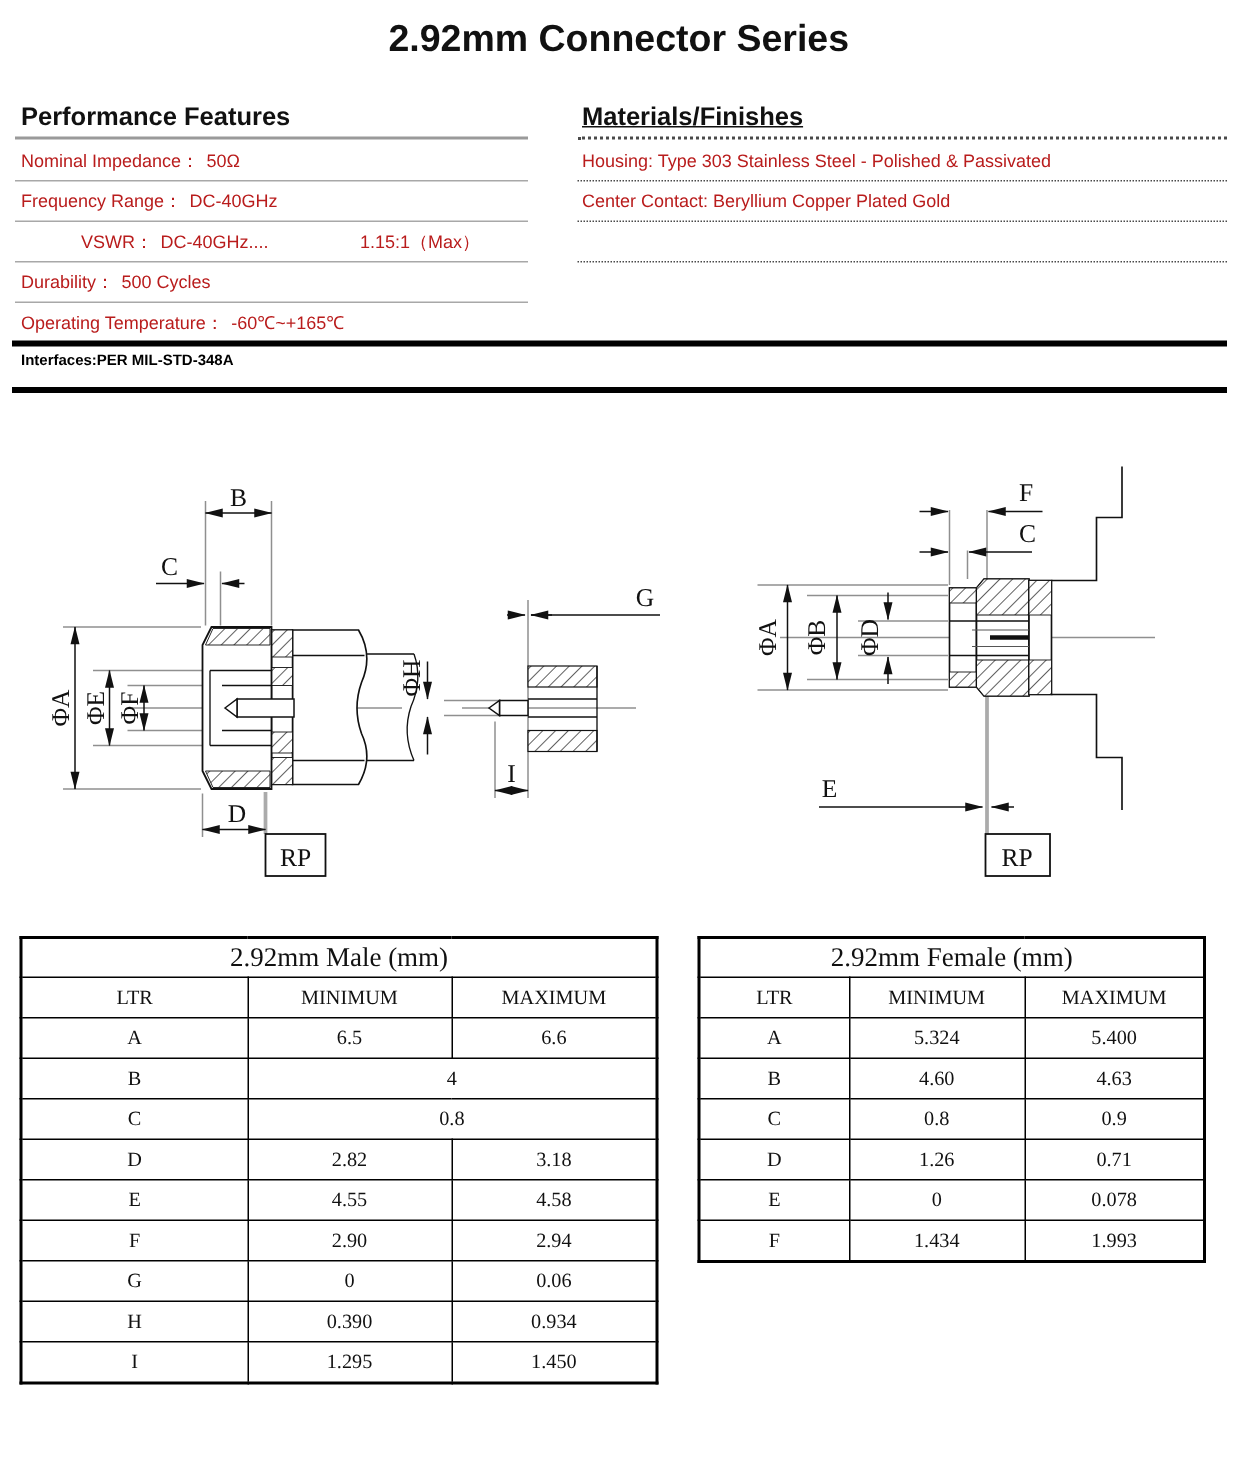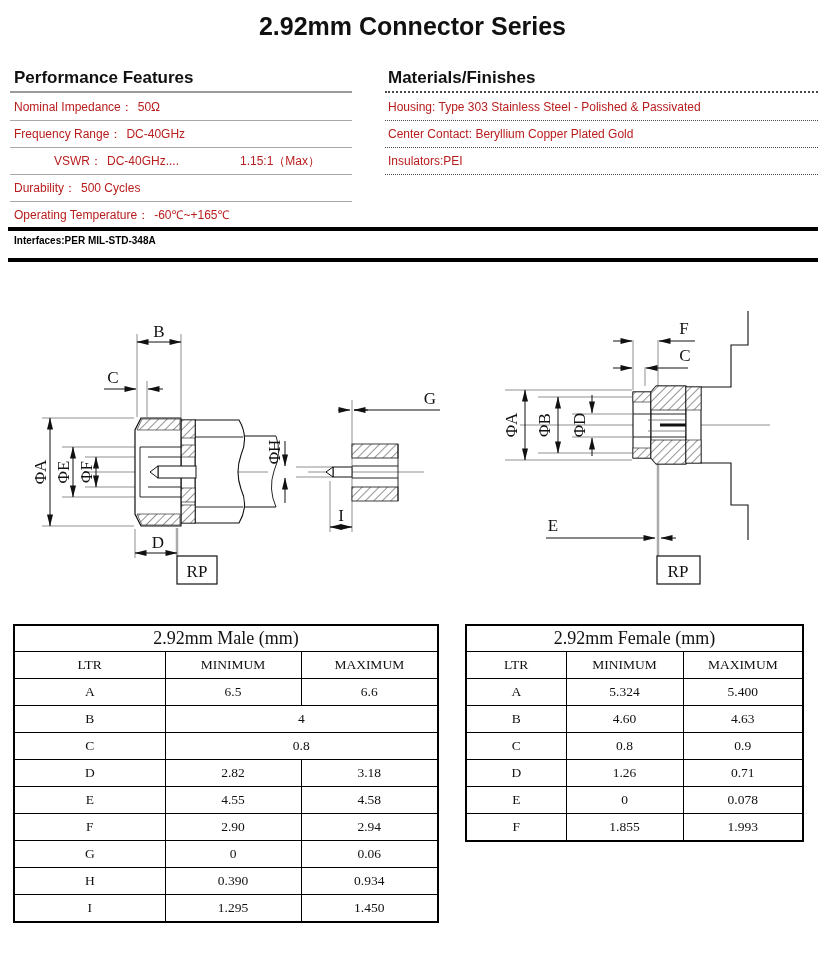--- a/index.html
+++ b/index.html
@@ -53,30 +53,29 @@
 
   <div class="abs feat-row" style="left:14px;top:175px;height:27px;line-height:27px;width:338px;">
     <span>Durability：</span><span class="v">500 Cycles</span>
   </div>
   <div class="abs sep" style="left:10px;top:201px;width:342px;"></div>
 
   <div class="abs feat-row" style="left:14px;top:202px;height:27px;line-height:27px;width:338px;">
     <span>Operating Temperature：</span><span class="v">-60℃~+165℃</span>
   </div>
 
-  <div class="abs col-head" style="left:388px;top:68px;">Materials/Finishes</div>
+  <div class="abs col-head" style="left:388px;top:68px;text-decoration:underline;">Materials/Finishes</div>
   <div class="abs headlined" style="left:385px;top:91px;width:433px;"></div>
 
   <div class="abs feat-row" style="left:388px;top:94px;height:27px;line-height:27px;width:430px;">Housing: Type 303 Stainless Steel - Polished &amp; Passivated</div>
   <div class="abs sepd" style="left:385px;top:120px;width:433px;"></div>
 
   <div class="abs feat-row" style="left:388px;top:121px;height:27px;line-height:27px;width:430px;">Center Contact: Beryllium Copper Plated Gold</div>
   <div class="abs sepd" style="left:385px;top:147px;width:433px;"></div>
 
-  <div class="abs feat-row" style="left:388px;top:148px;height:27px;line-height:27px;width:430px;">Insulators:PEI</div>
   <div class="abs sepd" style="left:385px;top:174px;width:433px;"></div>
 
   <div class="abs bar" style="left:8px;top:227px;width:810px;"></div>
   <div class="abs interfaces" style="left:14px;top:235px;">Interfaces:PER MIL-STD-348A</div>
   <div class="abs bar" style="left:8px;top:258px;width:810px;"></div>
 
   <svg class="abs" style="left:0;top:295px;" width="825" height="305" viewBox="0 295 825 305">
     <defs>
       <pattern id="h1" patternUnits="userSpaceOnUse" width="6" height="6" patternTransform="rotate(45)">
         <rect width="6" height="6" fill="#ffffff"></rect>
@@ -346,19 +345,19 @@
       <td>1.26</td>
       <td>0.71</td>
     </tr>
     <tr>
       <td>E</td>
       <td>0</td>
       <td>0.078</td>
     </tr>
     <tr>
       <td>F</td>
-      <td>1.855</td>
+      <td>1.434</td>
       <td>1.993</td>
     </tr>
   </tbody>
     </table>
 
 </div>
 
 </body></html>

